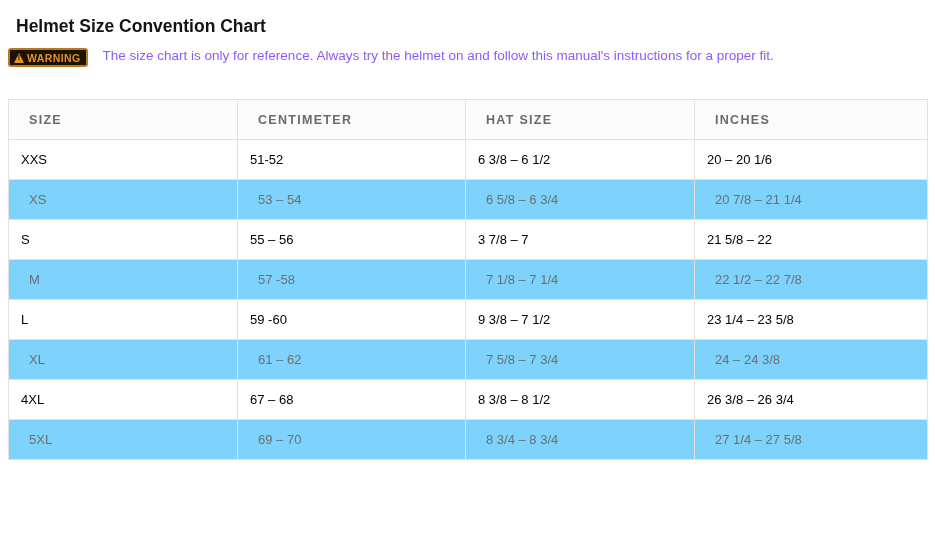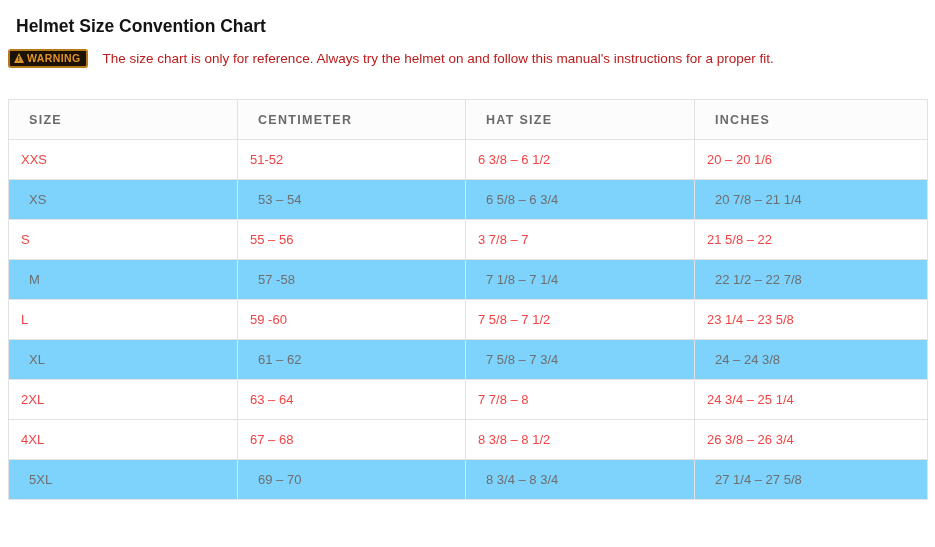--- a/index.html
+++ b/index.html
@@ -14,21 +14,21 @@
   }
   .page-title {
     margin: 8px;
     font-size: 17.5px;
     line-height: 20px;
     font-weight: bold;
     color: #141414;
   }
   .warning-row {
     display: flex;
-    align-items: center;
+    align-items: flex-start;
     margin-top: 12px;
     height: 20px;
   }
   .warning-badge {
     display: inline-flex;
     align-items: center;
     background: #1c1204;
     border: 2px solid #b8791b;
     border-radius: 3px;
     color: #e0922a;
@@ -53,21 +53,21 @@
     position: absolute;
     left: -1.5px;
     top: 0.5px;
     font-size: 8px;
     line-height: 9px;
     font-weight: bold;
     color: #1c1204;
   }
   .warning-text {
     margin-left: 15px;
-    color: #b91c1c;
+    color: #8b5cf6;
     font-size: 13.5px;
   }
   table.size-chart {
     border-collapse: collapse;
     table-layout: fixed;
     width: 919px;
     margin-top: 31px;
     background: #fff;
     border-radius: 15px;
   }
@@ -80,21 +80,21 @@
     white-space: nowrap;
   }
   .size-chart th {
     background: #fcfcfc;
     color: #6a6a6a;
     font-size: 12.5px;
     font-weight: bold;
     letter-spacing: 1.3px;
   }
   .size-chart td { font-size: 13px; font-weight: normal; }
-  .size-chart tr.odd td  { background: #ffffff; color: #ef4444; padding-left: 12px; }
+  .size-chart tr.odd td  { background: #ffffff; color: #000000; padding-left: 12px; }
   .size-chart tr.even td { background: #7dd3fc; color: #6e6e6e; }
 </style>
 </head>
 <body>
 
 <h1 class="page-title">Helmet Size Convention Chart</h1>
 
 <div class="warning-row">
   <span class="warning-badge">
     <span class="warning-tri"></span>
@@ -139,34 +139,28 @@
   </tr>
       <tr class="even">
     <td>M</td>
     <td>57 -58</td>
     <td>7 1/8 – 7 1/4</td>
     <td>22 1/2 – 22 7/8</td>
   </tr>
       <tr class="odd">
     <td>L</td>
     <td>59 -60</td>
-    <td>7 5/8 – 7 1/2</td>
+    <td>9 3/8 – 7 1/2</td>
     <td>23 1/4 – 23 5/8</td>
   </tr>
       <tr class="even">
     <td>XL</td>
     <td>61 – 62</td>
     <td>7 5/8 – 7 3/4</td>
     <td>24 – 24 3/8</td>
-  </tr>
-      <tr class="odd">
-    <td>2XL</td>
-    <td>63 – 64</td>
-    <td>7 7/8 – 8</td>
-    <td>24 3/4 – 25 1/4</td>
   </tr>
       <tr class="odd">
     <td>4XL</td>
     <td>67 – 68</td>
     <td>8 3/8 – 8 1/2</td>
     <td>26 3/8 – 26 3/4</td>
   </tr>
       <tr class="even">
     <td>5XL</td>
     <td>69 – 70</td>

